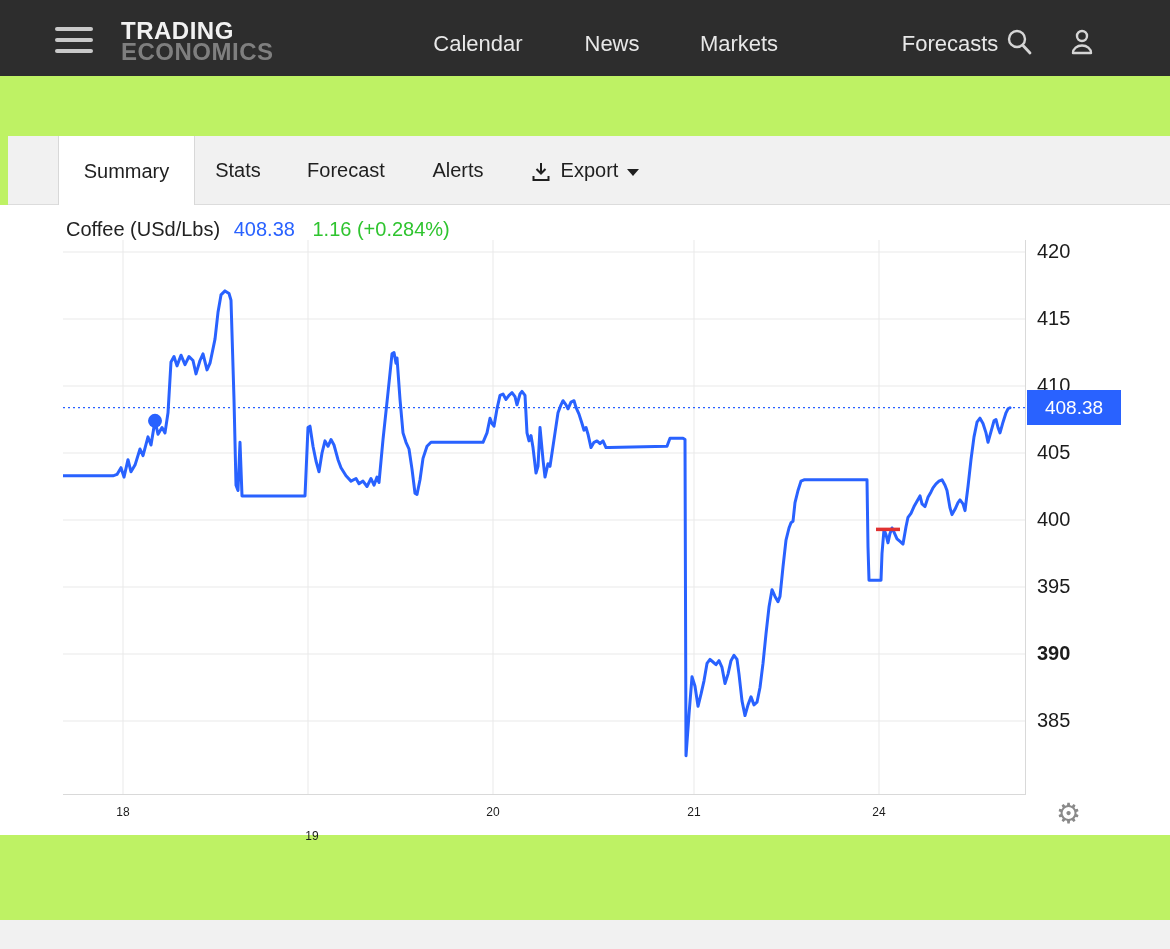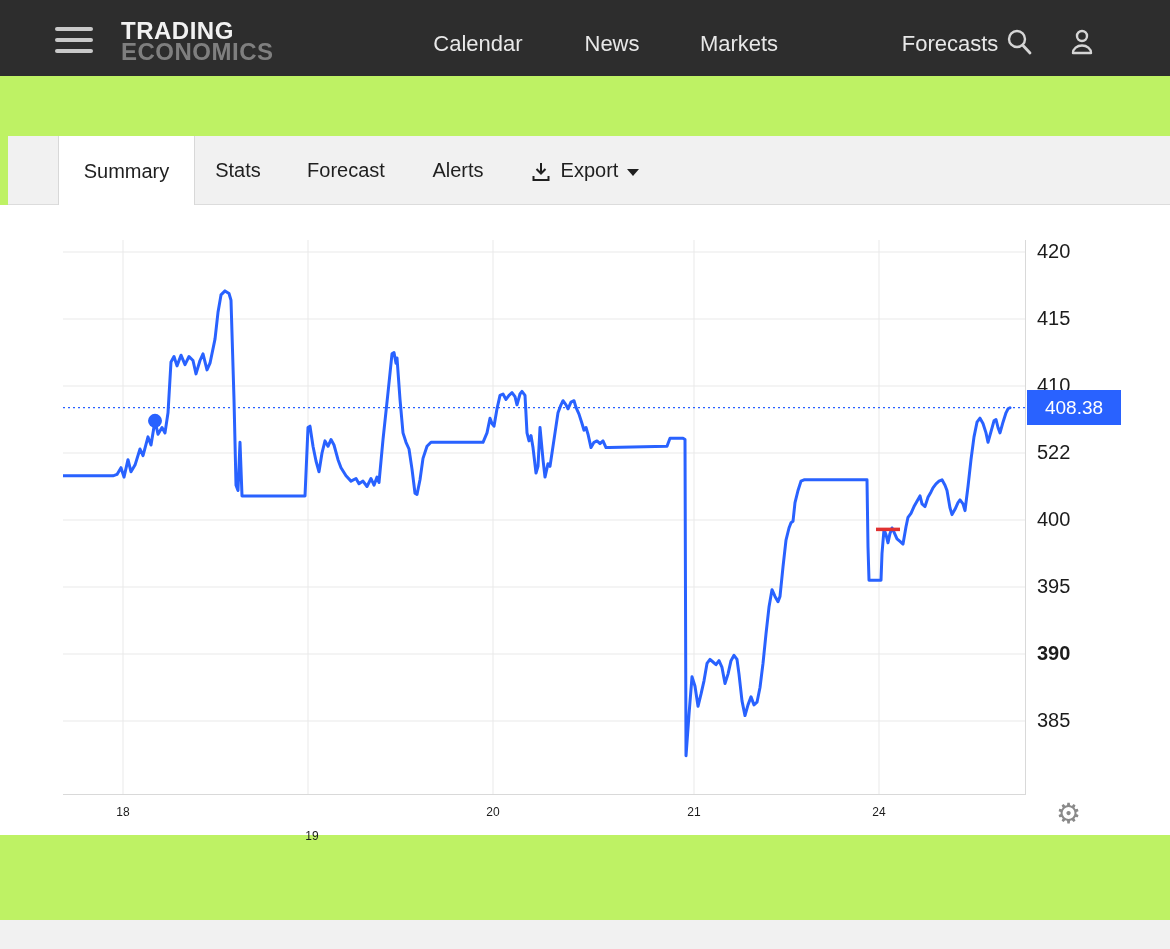--- a/index.html
+++ b/index.html
@@ -98,20 +98,25 @@
     <div class="tab" style="left:496px; width:160px;">
       <svg class="dlicon" width="24" height="24" viewBox="0 0 24 24">
         <path d="M12 3 v10 M7.5 9 l4.5 4.5 L16.5 9 M4.5 16 v4 h15 v-4" fill="none" stroke="#1f1f1f" stroke-width="2"></path>
       </svg>
       <span>Export</span>
       <span class="caret"></span>
     </div>
   </div>
 
   <div class="chartarea">
+    <div class="quote">
+      <span class="qname">Coffee (USd/Lbs)</span>
+      <span class="qprice">408.38</span>
+      <span class="qchg">1.16 (+0.284%)</span>
+    </div>
     <svg id="plot" width="963" height="555" viewBox="0 0 963 555">
         <line x1="60" y1="0" x2="60" y2="555" stroke="#e9e9e9" stroke-width="1"></line>
         <line x1="245" y1="0" x2="245" y2="555" stroke="#e9e9e9" stroke-width="1"></line>
         <line x1="430" y1="0" x2="430" y2="555" stroke="#e9e9e9" stroke-width="1"></line>
         <line x1="631" y1="0" x2="631" y2="555" stroke="#e9e9e9" stroke-width="1"></line>
         <line x1="816" y1="0" x2="816" y2="555" stroke="#e9e9e9" stroke-width="1"></line>
         <line x1="0" y1="12" x2="963" y2="12" stroke="#e9e9e9" stroke-width="1"></line>
         <line x1="0" y1="79" x2="963" y2="79" stroke="#e9e9e9" stroke-width="1"></line>
         <line x1="0" y1="146" x2="963" y2="146" stroke="#e9e9e9" stroke-width="1"></line>
         <line x1="0" y1="213" x2="963" y2="213" stroke="#e9e9e9" stroke-width="1"></line>
@@ -123,21 +128,21 @@
         <line x1="0" y1="554.5" x2="963" y2="554.5" stroke="#d9d9d9" stroke-width="1"></line>
         <line x1="0" y1="167.70800000000006" x2="963" y2="167.70800000000006" stroke="#2962ff" stroke-width="1.3" stroke-dasharray="2,3"></line>
         <polyline points="0,235.8 50,235.8 54,234.4 58,227.7 61,237.1 65,219.7 68,231.8 72,225.1 77,209.0 80,215.7 85,196.9 88,205.0 92,180.8 95,194.2 99,187.5 102,192.9 105,172.8 108,121.9 111,116.5 114,125.9 118,115.2 122,124.6 126,116.5 130,120.5 133,133.9 137,120.5 140,113.8 144,129.9 147,123.2 152,99.1 155,72.3 158,54.9 162,50.9 166,53.5 168,60.2 171,159.4 173,245.2 175,250.5 177,202.3 179,255.9 183,255.9 242,255.9 245,187.5 247,186.2 250,206.3 253,221.0 256,231.8 259,213.0 262,200.9 265,206.3 268,199.6 271,205.0 275,219.7 278,227.7 283,235.8 288,241.1 293,238.5 296,243.8 300,241.1 304,246.5 308,238.5 311,245.2 314,237.1 316,242.5 320,199.6 325,152.7 329,113.8 331,112.5 333,123.2 334,117.9 337,159.4 340,192.9 343,202.3 346,209.0 349,229.1 352,253.2 354,254.5 357,239.8 360,218.4 364,206.3 368,202.3 420,202.3 424,192.9 427,178.2 429,183.5 431,186.2 434,168.8 437,155.4 440,154.0 443,159.4 446,155.4 449,152.7 452,156.7 454,164.8 457,154.0 459,151.4 462,155.4 464,192.9 466,200.9 468,195.6 470,207.6 473,233.1 475,226.4 477,187.5 480,219.7 482,237.1 485,223.7 487,226.4 489,213.0 492,192.9 495,172.8 498,164.8 500,160.7 503,164.8 505,168.8 508,162.1 511,160.7 513,167.4 516,174.1 519,183.5 521,190.2 523,187.5 525,194.2 528,207.6 531,202.3 534,200.9 537,203.6 540,200.9 543,207.6 546,207.6 604,206.3 607,198.3 620,198.3 622,199.6 623,515.8 626,474.3 629,436.8 632,446.2 635,466.3 638,454.2 641,440.8 644,423.4 647,419.4 650,422.0 653,424.7 656,420.7 659,427.4 662,443.5 665,434.1 668,420.7 671,415.3 674,419.4 676,434.1 679,460.9 682,475.6 685,464.9 688,456.9 691,464.9 694,462.2 697,447.5 700,423.4 703,393.9 706,367.1 709,349.7 712,356.4 715,361.7 717,356.4 720,326.9 723,300.1 726,288.0 728,282.7 730,281.3 732,262.6 735,250.5 738,241.1 741,239.8 804,239.8 805,306.8 806,340.3 818,340.3 819,313.5 821,289.4 823,294.7 825,302.8 827,293.4 829,288.0 831,292.1 834,298.8 837,301.4 840,304.1 843,286.7 845,277.3 848,273.3 851,266.6 854,261.2 857,255.9 859,263.9 862,266.6 865,257.2 868,251.9 870,247.8 873,243.8 876,241.1 879,239.8 882,245.2 884,250.5 887,267.9 889,274.6 892,269.3 895,262.6 897,259.9 900,263.9 902,270.6 905,246.5 908,219.7 911,196.9 914,182.2 917,178.2 920,183.5 923,192.9 925,202.3 928,191.6 931,180.8 933,179.5 935,187.5 937,192.9 940,182.2 943,172.8 945,168.8 947,167.7" fill="none" stroke="#2962ff" stroke-width="3" stroke-linejoin="round" stroke-linecap="round"></polyline>
         <circle cx="92" cy="180.84000000000032" r="7" fill="#2962ff"></circle>
         <line x1="813" y1="289.3799999999999" x2="837" y2="289.3799999999999" stroke="#e03131" stroke-width="3.5"></line>
       </svg>
     <div id="ylabs">
         <div class="ylab" style="top: 35px;">420</div>
         <div class="ylab" style="top: 102px;">415</div>
         <div class="ylab" style="top: 169px;">410</div>
-        <div class="ylab" style="top: 236px;">522</div>
+        <div class="ylab" style="top: 236px;">405</div>
         <div class="ylab" style="top: 303px;">400</div>
         <div class="ylab" style="top: 370px;">395</div>
         <div class="ylab" style="top: 437px; font-weight: bold;">390</div>
         <div class="ylab" style="top: 504px;">385</div>
       </div>
     <div id="xlabs">
         <div class="xlab" style="left: 123px;">18</div>
         <div class="xlab" style="left: 312px; margin-top: 24px;">19</div>
         <div class="xlab" style="left: 493px;">20</div>
         <div class="xlab" style="left: 694px;">21</div>

